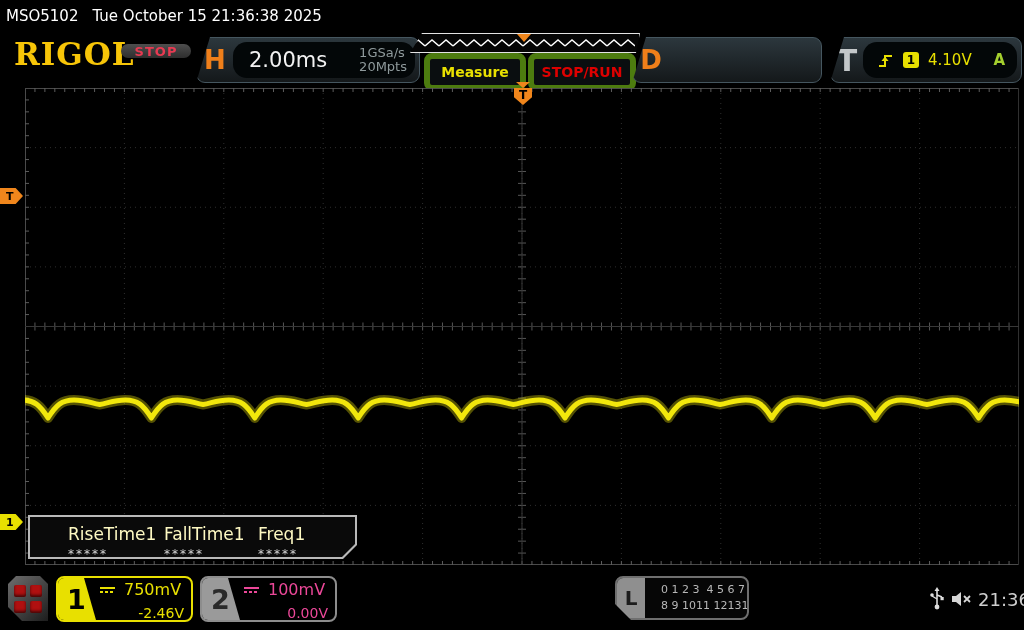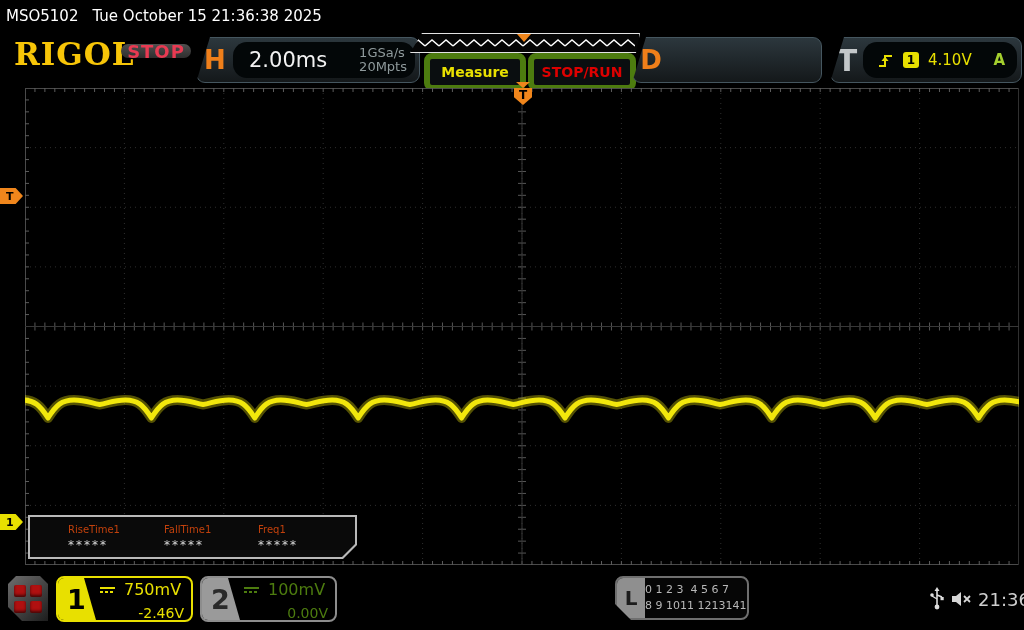--- a/index.html
+++ b/index.html
@@ -9,21 +9,21 @@
 
   
   .topline{left:6px;top:7px;color:#fff;font-size:15px;}
   .topline span{margin-right:14px;}
 
   
   .brand{left:14px;top:39px;color:#f7c508;font-family:"DejaVu Serif","Liberation Serif",serif;
          font-weight:bold;font-size:31px;letter-spacing:1px;line-height:1;}
   .stop-pill{left:121px;top:44px;width:70px;height:14px;border-radius:16px;
              background:linear-gradient(#4e4e4e,#2e2e2e);display:flex;align-items:center;justify-content:center;
-             color:#e83a52;font-weight:bold;font-size:18px;letter-spacing:1px;}
+             color:#e83a52;font-weight:bold;font-size:13px;letter-spacing:1px;}
   .panel{background:linear-gradient(#2c373d,#14181a);border:1px solid #45565f;border-radius:9px;
          clip-path:polygon(14px 0,100% 0,100% 100%,0 100%);display:flex;align-items:center;}
   .panel .plabel{font-weight:bold;font-size:26px;width:36px;text-align:center;}
   .panel .pinner{background:#030708;border-radius:14px;flex:1;height:36px;margin-right:4px;
                  display:flex;align-items:center;}
   .orange{color:#ef7f1a;}
   .h-panel{left:196px;top:37px;width:222px;height:44px;}
   .h-time{color:#f2f2f2;font-size:21px;padding-left:16px;flex:1;}
   .h-rates{color:#8f9a9c;font-size:13px;line-height:14px;text-align:left;padding-right:8px;}
   .d-panel{left:632px;top:37px;width:188px;height:44px;}
@@ -58,21 +58,21 @@
                clip-path:polygon(0 0,100% 0,100% 55%,50% 100%,0 55%);}
   .trig-tri{left:516px;top:82px;width:0;height:0;border-left:7px solid transparent;
             border-right:7px solid transparent;border-top:6px solid #f0861c;}
 
   
   .meas-outer{left:28px;top:515px;width:329px;height:44px;background:#b9b9b9;
               clip-path:polygon(0 0,100% 0,100% calc(100% - 14px),calc(100% - 14px) 100%,0 100%);}
   .meas-inner{left:2px;top:2px;width:325px;height:40px;background:#0a0a0a;
               clip-path:polygon(0 0,100% 0,100% calc(100% - 13px),calc(100% - 13px) 100%,0 100%);}
   .meas-col{position:absolute;top:7px;}
-  .meas-col .mlabel{color:#c2410c;font-size:10px;display:block;}
+  .meas-col .mlabel{color:#fef9c3;font-size:17px;display:block;}
   .meas-col .mvalue{color:#d8d8d8;font-size:12px;letter-spacing:2px;display:block;margin-top:3px;}
 
   
   .menu-btn{left:8px;top:576px;width:40px;height:45px;background:linear-gradient(135deg,#6e6e6e,#1d1d1d);
             clip-path:polygon(8px 0,calc(100% - 8px) 0,100% 8px,100% 100%,14px 100%,0 calc(100% - 14px),0 8px);
             display:flex;align-items:center;justify-content:center;}
   .menu-grid{display:grid;grid-template-columns:12px 12px;grid-template-rows:12px 12px;gap:4px;}
   .menu-grid i{background:#b01010;border-radius:2px;box-shadow:inset 0 -2px 3px rgba(0,0,0,.6);}
 
   .ch-block{top:576px;width:137px;height:46px;background:#000;border-radius:8px;overflow:hidden;box-sizing:border-box;}
@@ -80,32 +80,32 @@
   .ch2{left:200px;border:2px solid #8d8d8d;}
   .ch-tab{position:absolute;left:0;top:0;bottom:0;width:38px;
           display:flex;align-items:center;padding-left:9px;box-sizing:border-box;
           font-size:27px;font-weight:bold;clip-path:polygon(0 0,26px 0,38px 100%,0 100%);}
   .ch1 .ch-tab{background:#e8e000;color:#000;}
   .ch2 .ch-tab{background:#9a9a9a;color:#2a2a2a;}
   .ch-vals{position:absolute;left:42px;right:7px;top:2px;}
   .ch-row1{display:flex;align-items:center;gap:9px;font-size:16px;}
   .ch-row2{text-align:right;font-size:14px;margin-top:6px;}
   .ch1 .ch-row1,.ch1 .ch-row2{color:#e8e000;}
-  .ch2 .ch-row1,.ch2 .ch-row2{color:#4d7c0f;text-align:right;}
+  .ch2 .ch-row1,.ch2 .ch-row2{color:#ec4899;text-align:right;}
   .dc-icon{display:inline-block;width:15px;}
   .dc-icon b{display:block;height:2px;background:currentColor;}
   .dc-icon i{display:block;height:2px;margin-top:2px;
              background:repeating-linear-gradient(90deg,currentColor 0 3px,transparent 3px 5px);}
 
   .l-block{left:615px;top:576px;width:134px;height:44px;background:#060606;border:2px solid #6f6f6f;
            border-radius:8px;box-sizing:border-box;overflow:hidden;
            clip-path:polygon(0 0,100% 0,100% 100%,16px 100%,0 calc(100% - 16px));}
   .l-tab{position:absolute;left:0;top:0;bottom:0;width:28px;background:#8f8f8f;color:#1c1c1c;
          font-size:20px;font-weight:bold;display:flex;align-items:center;justify-content:center;}
-  .l-rows{position:absolute;left:28px;top:4px;color:#b8b8b8;font-size:11px;line-height:16px;white-space:pre;}
+  .l-rows{position:absolute;left:44px;top:4px;color:#b8b8b8;font-size:11px;line-height:16px;white-space:pre;}
 
   .clock{left:978px;top:589px;color:#cfcfcf;font-size:18px;}
   .icon-slot{color:#ddd;}
 </style>
 </head>
 <body>
 
 <div class="abs topline">
   <span>MSO5102</span><span>Tue October 15 21:36:38 2025</span>
 </div>

